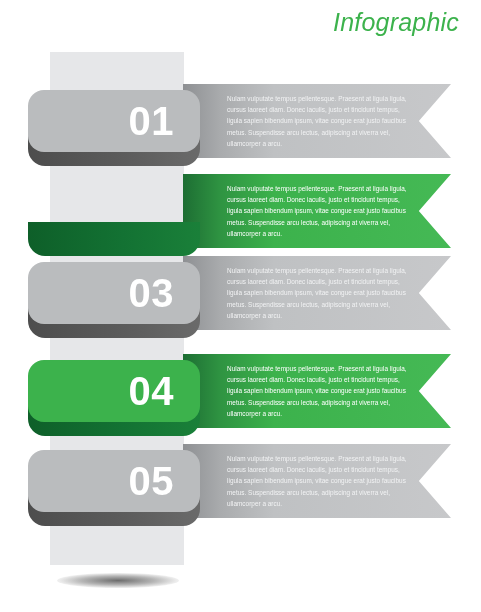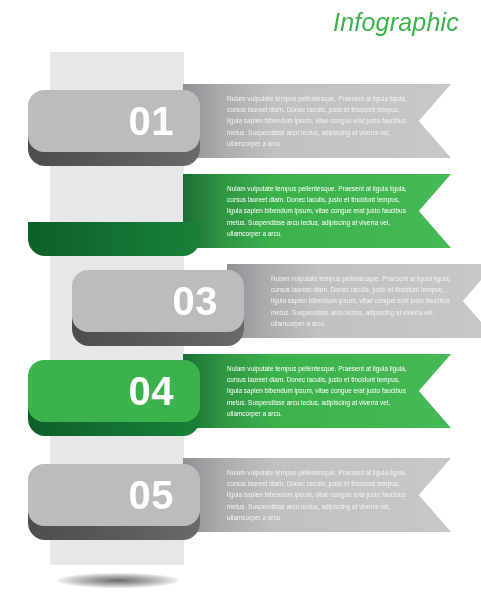--- a/index.html
+++ b/index.html
@@ -142,41 +142,41 @@
   </div>
 </div>
 
 <div class="row" style="top:162px;">
   <div class="banner green">
     <div class="banner-text">Nulam vulputate tempus pellentesque. Praesent at ligula ligula, cursus laoreet diam. Donec iaculis, justo et tincidunt tempus, ligula sapien bibendum ipsum, vitae congue erat justo faucibus metus. Suspendisse arcu lectus, adipiscing at viverra vel, ullamcorper a arcu.</div>
   </div>
   <div class="fold-tab green"></div>
 </div>
 
-<div class="row" style="top:252px;margin-left:44px;">
+<div class="row" style="top:244px;">
   <div class="banner gray">
     <div class="banner-text">Nulam vulputate tempus pellentesque. Praesent at ligula ligula, cursus laoreet diam. Donec iaculis, justo et tincidunt tempus, ligula sapien bibendum ipsum, vitae congue erat justo faucibus metus. Suspendisse arcu lectus, adipiscing at viverra vel, ullamcorper a arcu.</div>
   </div>
   <div class="fold-tab gray"></div>
   <div class="pill gray">
     <span class="pill-number">03</span>
   </div>
 </div>
 
 <div class="row" style="top:342px;">
   <div class="banner green">
     <div class="banner-text">Nulam vulputate tempus pellentesque. Praesent at ligula ligula, cursus laoreet diam. Donec iaculis, justo et tincidunt tempus, ligula sapien bibendum ipsum, vitae congue erat justo faucibus metus. Suspendisse arcu lectus, adipiscing at viverra vel, ullamcorper a arcu.</div>
   </div>
   <div class="fold-tab green"></div>
   <div class="pill green">
     <span class="pill-number">04</span>
   </div>
 </div>
 
-<div class="row" style="top:446px;padding-left:40px;">
+<div class="row" style="top:432px;padding-left:40px;">
   <div class="banner gray">
     <div class="banner-text">Nulam vulputate tempus pellentesque. Praesent at ligula ligula, cursus laoreet diam. Donec iaculis, justo et tincidunt tempus, ligula sapien bibendum ipsum, vitae congue erat justo faucibus metus. Suspendisse arcu lectus, adipiscing at viverra vel, ullamcorper a arcu.</div>
   </div>
   <div class="fold-tab gray"></div>
   <div class="pill gray">
     <span class="pill-number">05</span>
   </div>
 </div>
 
 <div id="card-shadow"></div>

